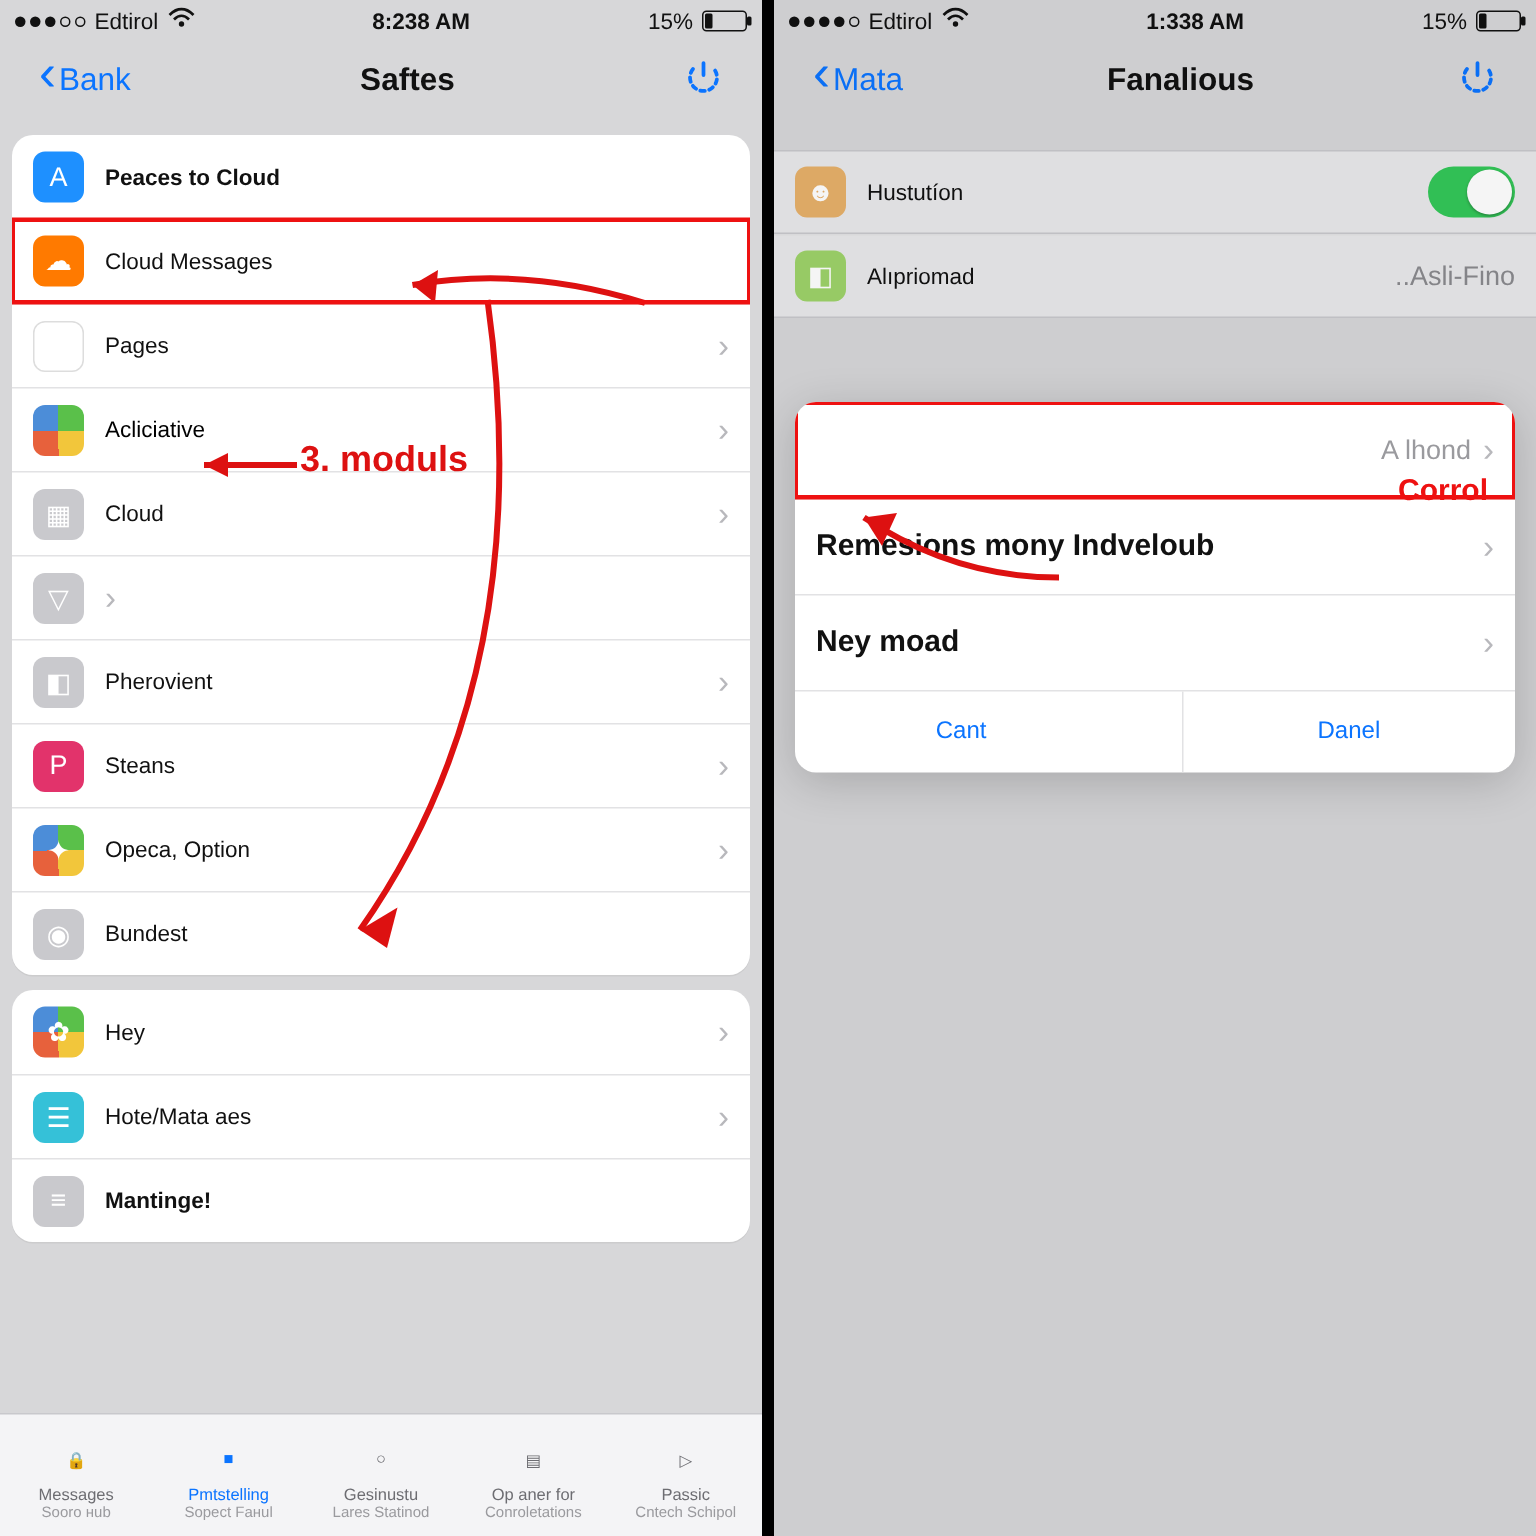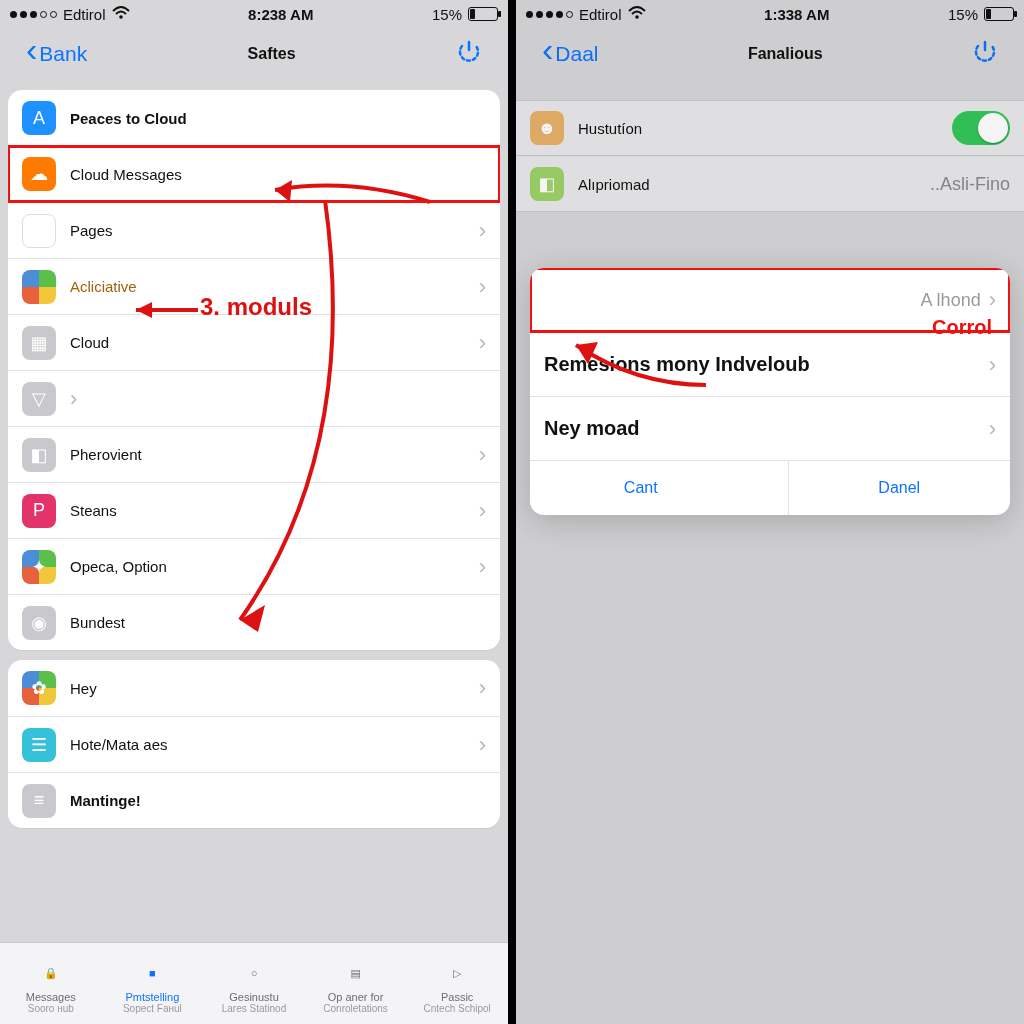--- a/index.html
+++ b/index.html
@@ -14,21 +14,21 @@
   .status .side { display:flex; align-items:center; gap:6px; }
   .dots { display:flex; gap:3px; }
   .dot  { width:7px; height:7px; border-radius:50%; background:#111; }
   .dot.hollow { background:transparent; border:1.5px solid #111; }
   .batt { width:30px; height:14px; border:1.5px solid #111; border-radius:3px; position:relative; }
   .batt::after { content:""; position:absolute; right:-4px; top:3px; width:3px; height:6px; background:#111; border-radius:1px; }
   .batt .fill { position:absolute; left:1px; top:1px; bottom:1px; width:18%; background:#111; border-radius:1px; }
 
   
   .nav { height:52px; display:flex; align-items:center; justify-content:space-between; padding:0 26px; }
-  .nav .title { font-size:16px; font-weight:700; color:#111; }
+  .nav .title { font-size:21px; font-weight:700; color:#111; }
   .nav .back  { display:flex; align-items:center; gap:2px; color:#0b74ff; font-size:21px; }
   .nav .action{ color:#0b74ff; }
 
   
   .card { margin:10px 8px; background:#fff; border-radius:14px; box-shadow:0 1px 0 rgba(0,0,0,.05); overflow:hidden; }
   .row  { display:flex; align-items:center; min-height:56px; padding:0 14px; border-top:1px solid #e2e2e4; position:relative; }
   .row:first-child { border-top:none; }
   .row .icon { width:34px; height:34px; border-radius:8px; margin-right:14px; display:flex; align-items:center; justify-content:center; font-size:18px; color:#fff; flex:0 0 auto; }
   .row .label { font-size:15px; color:#111; flex:1 1 auto; }
   .row .label.bold { font-weight:700; }
@@ -137,21 +137,21 @@
     <span class="label " style="">Cloud Messages</span>
 
   </div>
           <div class="row ">
     <span class="icon ic-white">5</span>
     <span class="label " style="">Pages</span>
     <span class="chev">›</span>
   </div>
           <div class="row ">
     <span class="icon ic-multi"></span>
-    <span class="label " style="color:#a16207">Acliciative</span>
+    <span class="label " style="color:#000000">Acliciative</span>
     <span class="chev">›</span>
   </div>
           <div class="row ">
     <span class="icon ic-grey">▦</span>
     <span class="label " style="">Cloud</span>
     <span class="chev">›</span>
   </div>
           <div class="row ">
     <span class="icon ic-grey">▽</span>
     <span class="chev">›</span>
@@ -268,21 +268,21 @@
         <span>15%</span>
         <span class="batt">
             <span class="fill"></span>
           </span>
       </span>
     </div>
 
     <div class="nav">
       <span class="back">
         <span class="chevron-left"></span>
-        <span>Daal</span>
+        <span>Mata</span>
       </span>
       <span class="title">Fanalious</span>
       <span class="action">
         <svg width="26" height="26" viewBox="0 0 26 26">
           <path d="M13 3 v8" stroke="#0b74ff" stroke-width="2.5" stroke-linecap="round"></path>
           <path d="M6 7 a9 9 0 1 0 14 0" stroke="#0b74ff" stroke-width="2.5" fill="none" stroke-linecap="round" stroke-dasharray="3 3"></path>
         </svg>
       </span>
     </div>
 

